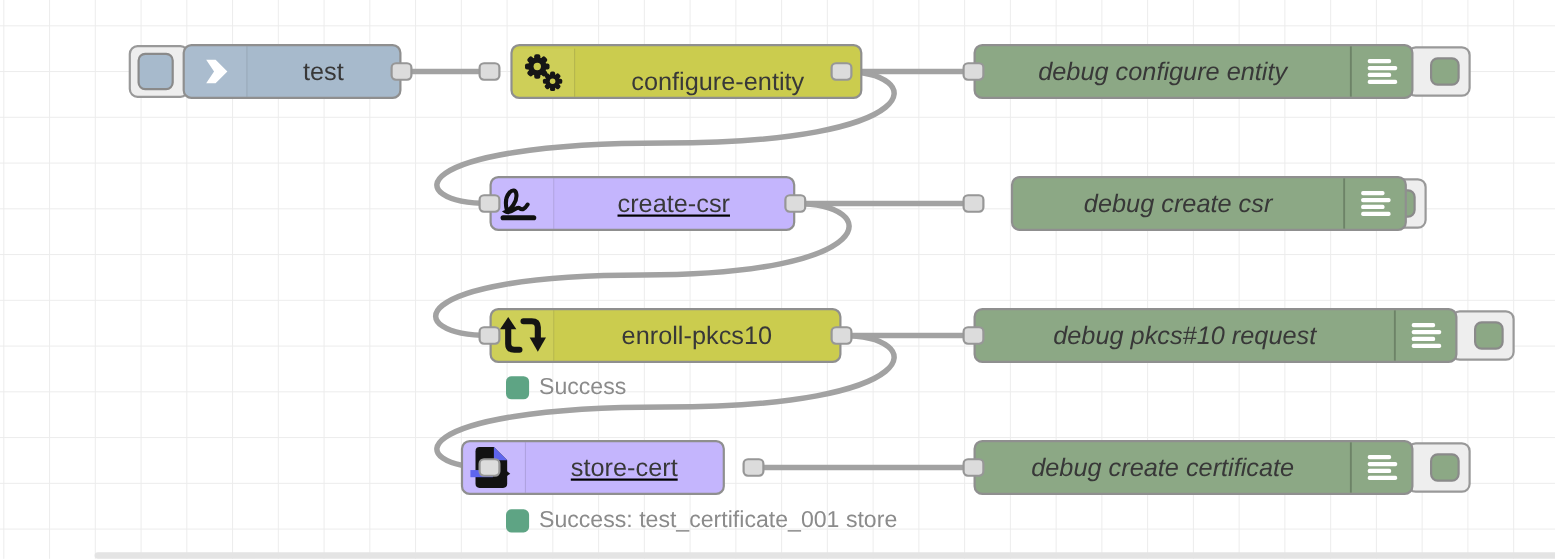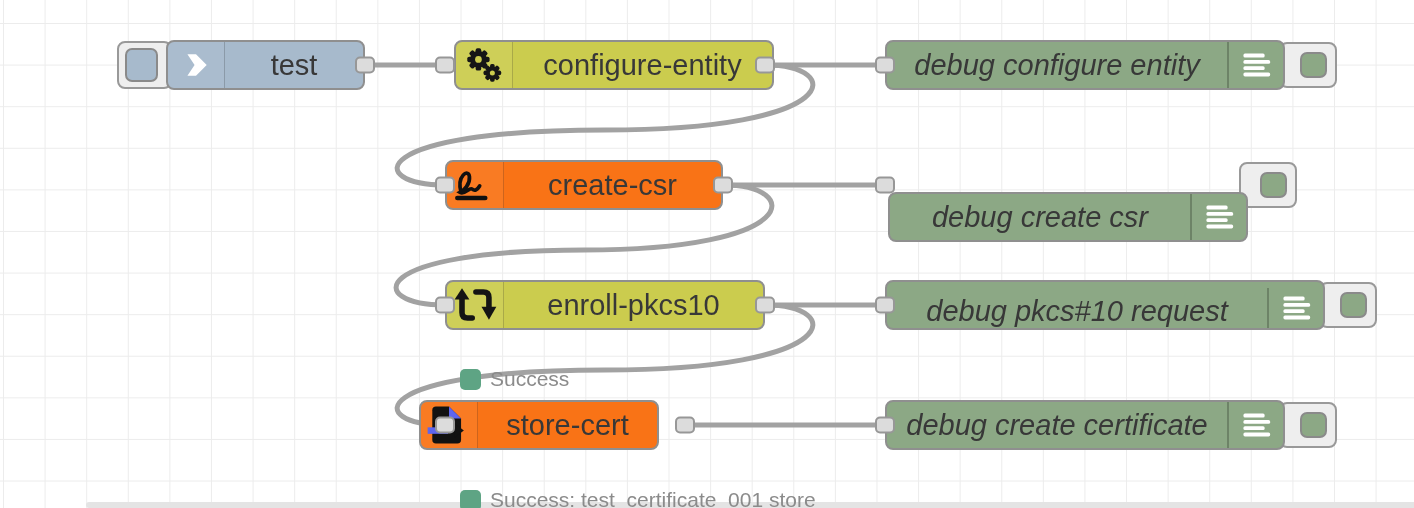--- a/index.html
+++ b/index.html
@@ -19,50 +19,50 @@
   svg.layer{pointer-events:none;}
   #wire-layer{z-index:1;}
   #port-layer{z-index:4;}
   .node{
     position:absolute;height:50px;box-sizing:border-box;
     border:2px solid #8f8f8f;border-radius:8px;
     display:flex;align-items:stretch;z-index:3;
   }
   .node-inject{background:#a7bacc;}
   .node-yellow{background:#cbcc4e;}
-  .node-blue{background:#f97316;}
+  .node-blue{background:#c4b5fd;text-decoration:underline;}
   .node-green{background:#8ca885;}
   .icon-box{
     width:56px;flex:0 0 56px;display:flex;align-items:center;justify-content:center;
     border-right:1px solid rgba(0,0,0,0.18);
     background:rgba(255,255,255,0.06);
     border-radius:6px 0 0 6px;
   }
   .list-box{
     width:54px;flex:0 0 54px;display:flex;align-items:center;justify-content:center;
     border-left:2px solid rgba(0,0,0,0.22);
     border-radius:0 6px 6px 0;
   }
   .node-label{
     flex:1;display:flex;align-items:center;justify-content:center;
-    font-size:29px;color:#383838;white-space:nowrap;overflow:hidden;
+    font-size:23px;color:#383838;white-space:nowrap;overflow:hidden;
   }
   .node-green .node-label{font-style:italic;}
   .side-btn{
     position:absolute;box-sizing:border-box;z-index:2;
     background:#eeeeee;border:2px solid #999999;border-radius:8px;
   }
   .side-btn .inner{
     position:absolute;box-sizing:border-box;border:2px solid #8a8a8a;border-radius:7px;
   }
   .inner-inject{background:#a7bacc;}
   .inner-green{background:#8ca885;}
   .status{
     position:absolute;display:flex;align-items:center;z-index:3;
-    height:24px;font-size:21px;color:#8b8b8b;white-space:nowrap;margin-top:27px;
+    height:24px;font-size:21px;color:#8b8b8b;white-space:nowrap;
   }
   .status-dot{
     width:21px;height:21px;border-radius:5px;background:#5ea484;
     margin-right:9px;flex:0 0 21px;
   }
   .scroll-strip{
     position:absolute;left:86px;top:502px;width:1328px;height:6px;
     background:#e4e4e4;border-radius:3px 0 0 3px;z-index:0;
   }
 </style>
@@ -102,21 +102,21 @@
 
 <div class="node node-inject" style="left:166px;top:40px;width:199px;">
   <div class="icon-box" style="background:rgba(255,255,255,0.04);">
     <svg width="40" height="38" viewBox="0 0 56 46">
       <path d="M16,8 L28,8 L43,23 L28,38 L16,38 L26,23 Z" fill="#ffffff"></path>
     </svg>
   </div>
   <div class="node-label">test</div>
 </div>
 
-<div class="node node-yellow" style="left:454px;top:40px;width:320px;">
+<div class="node node-yellow" style="left:464px;top:40px;width:320px;align-items:flex-end;">
   <div class="icon-box">
     <svg width="52" height="44" viewBox="0 0 56 46">
       <g fill="#161616">
         <rect x="19" y="5" width="6" height="24" rx="2"></rect>
         <rect x="10" y="14" width="24" height="6" rx="2"></rect>
         <rect x="19" y="5" width="6" height="24" rx="2" transform="rotate(45 22 17)"></rect>
         <rect x="10" y="14" width="24" height="6" rx="2" transform="rotate(45 22 17)"></rect>
         <circle cx="22" cy="17" r="9"></circle>
         <circle cx="22" cy="17" r="3.6" fill="#cbcc4e"></circle>
         <rect x="34.5" y="22" width="5" height="19" rx="1.8"></rect>
@@ -179,35 +179,35 @@
       <g fill="#ffffff">
         <rect x="12" y="8.5" width="27" height="5" rx="2"></rect>
         <rect x="12" y="16.5" width="34" height="5" rx="2"></rect>
         <rect x="12" y="24.5" width="27" height="5" rx="2"></rect>
         <rect x="12" y="32.5" width="34" height="5" rx="2"></rect>
       </g>
     </svg>
   </div>
 </div>
 
-<div class="node node-green" style="left:888px;top:160px;width:360px;margin-top:32px;">
+<div class="node node-green" style="left:919px;top:160px;width:360px;">
   <div class="node-label">debug create csr</div>
   <div class="list-box">
     <svg width="44" height="40" viewBox="0 0 56 46">
       <g fill="#ffffff">
         <rect x="12" y="8.5" width="27" height="5" rx="2"></rect>
         <rect x="12" y="16.5" width="34" height="5" rx="2"></rect>
         <rect x="12" y="24.5" width="27" height="5" rx="2"></rect>
         <rect x="12" y="32.5" width="34" height="5" rx="2"></rect>
       </g>
     </svg>
   </div>
 </div>
 
-<div class="node node-green" style="left:885px;top:280px;width:440px;align-items:flex-end;">
+<div class="node node-green" style="left:885px;top:280px;width:440px;">
   <div class="node-label">debug pkcs#10 request</div>
   <div class="list-box">
     <svg width="44" height="40" viewBox="0 0 56 46">
       <g fill="#ffffff">
         <rect x="12" y="8.5" width="27" height="5" rx="2"></rect>
         <rect x="12" y="16.5" width="34" height="5" rx="2"></rect>
         <rect x="12" y="24.5" width="27" height="5" rx="2"></rect>
         <rect x="12" y="32.5" width="34" height="5" rx="2"></rect>
       </g>
     </svg>

